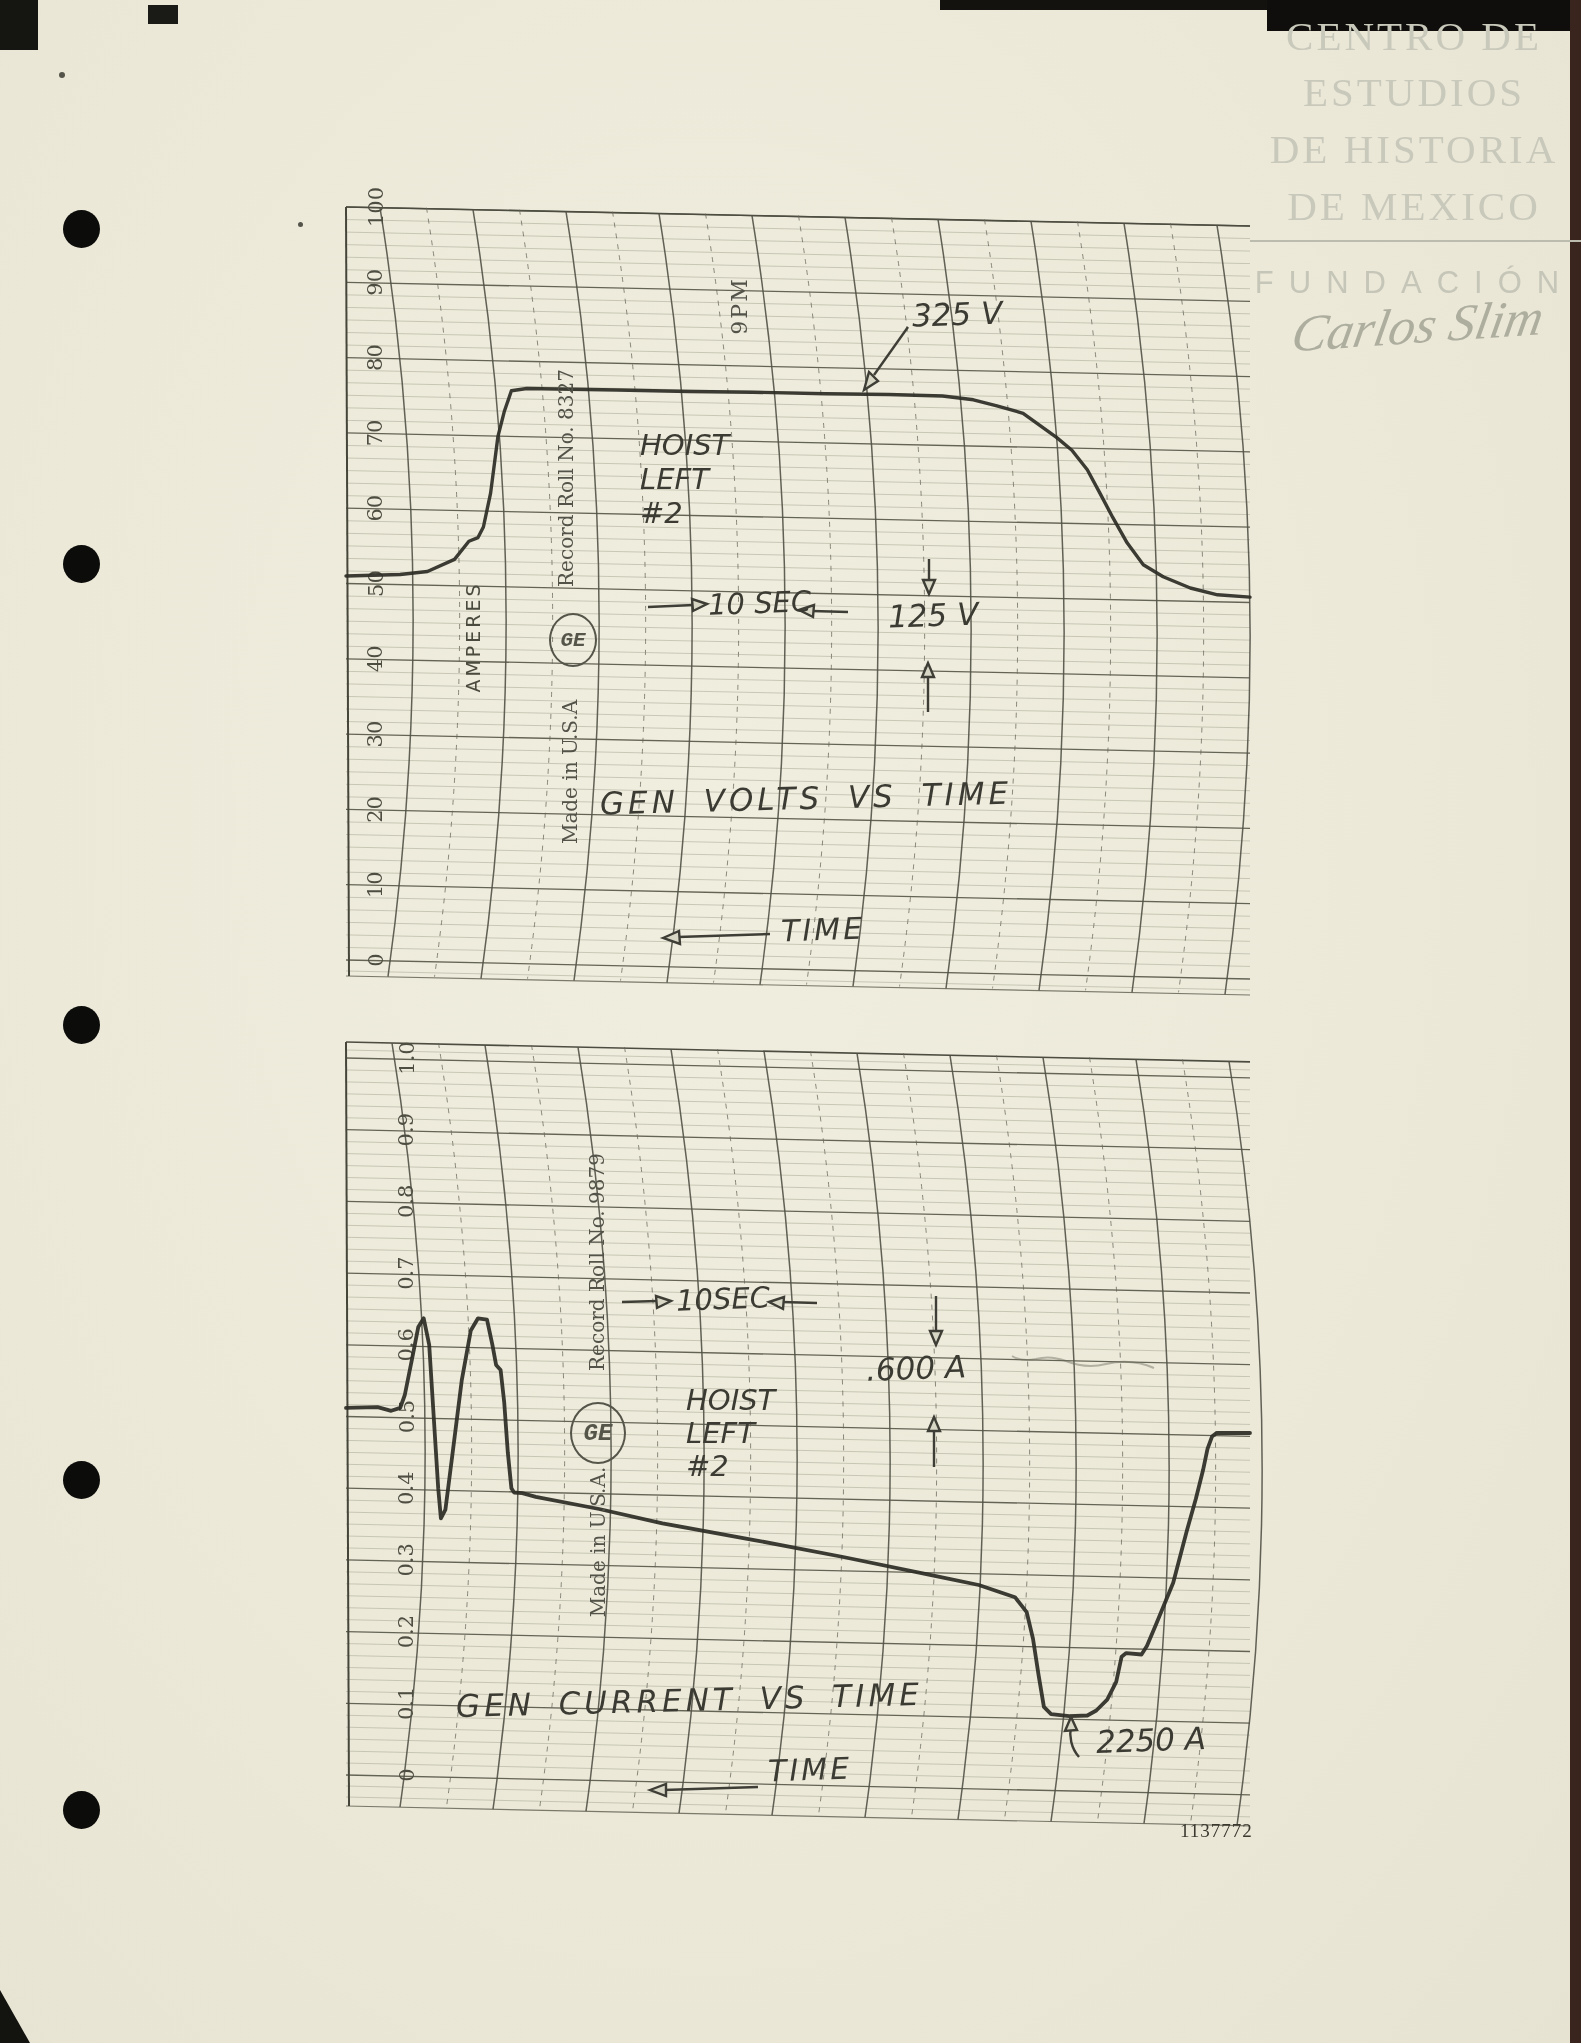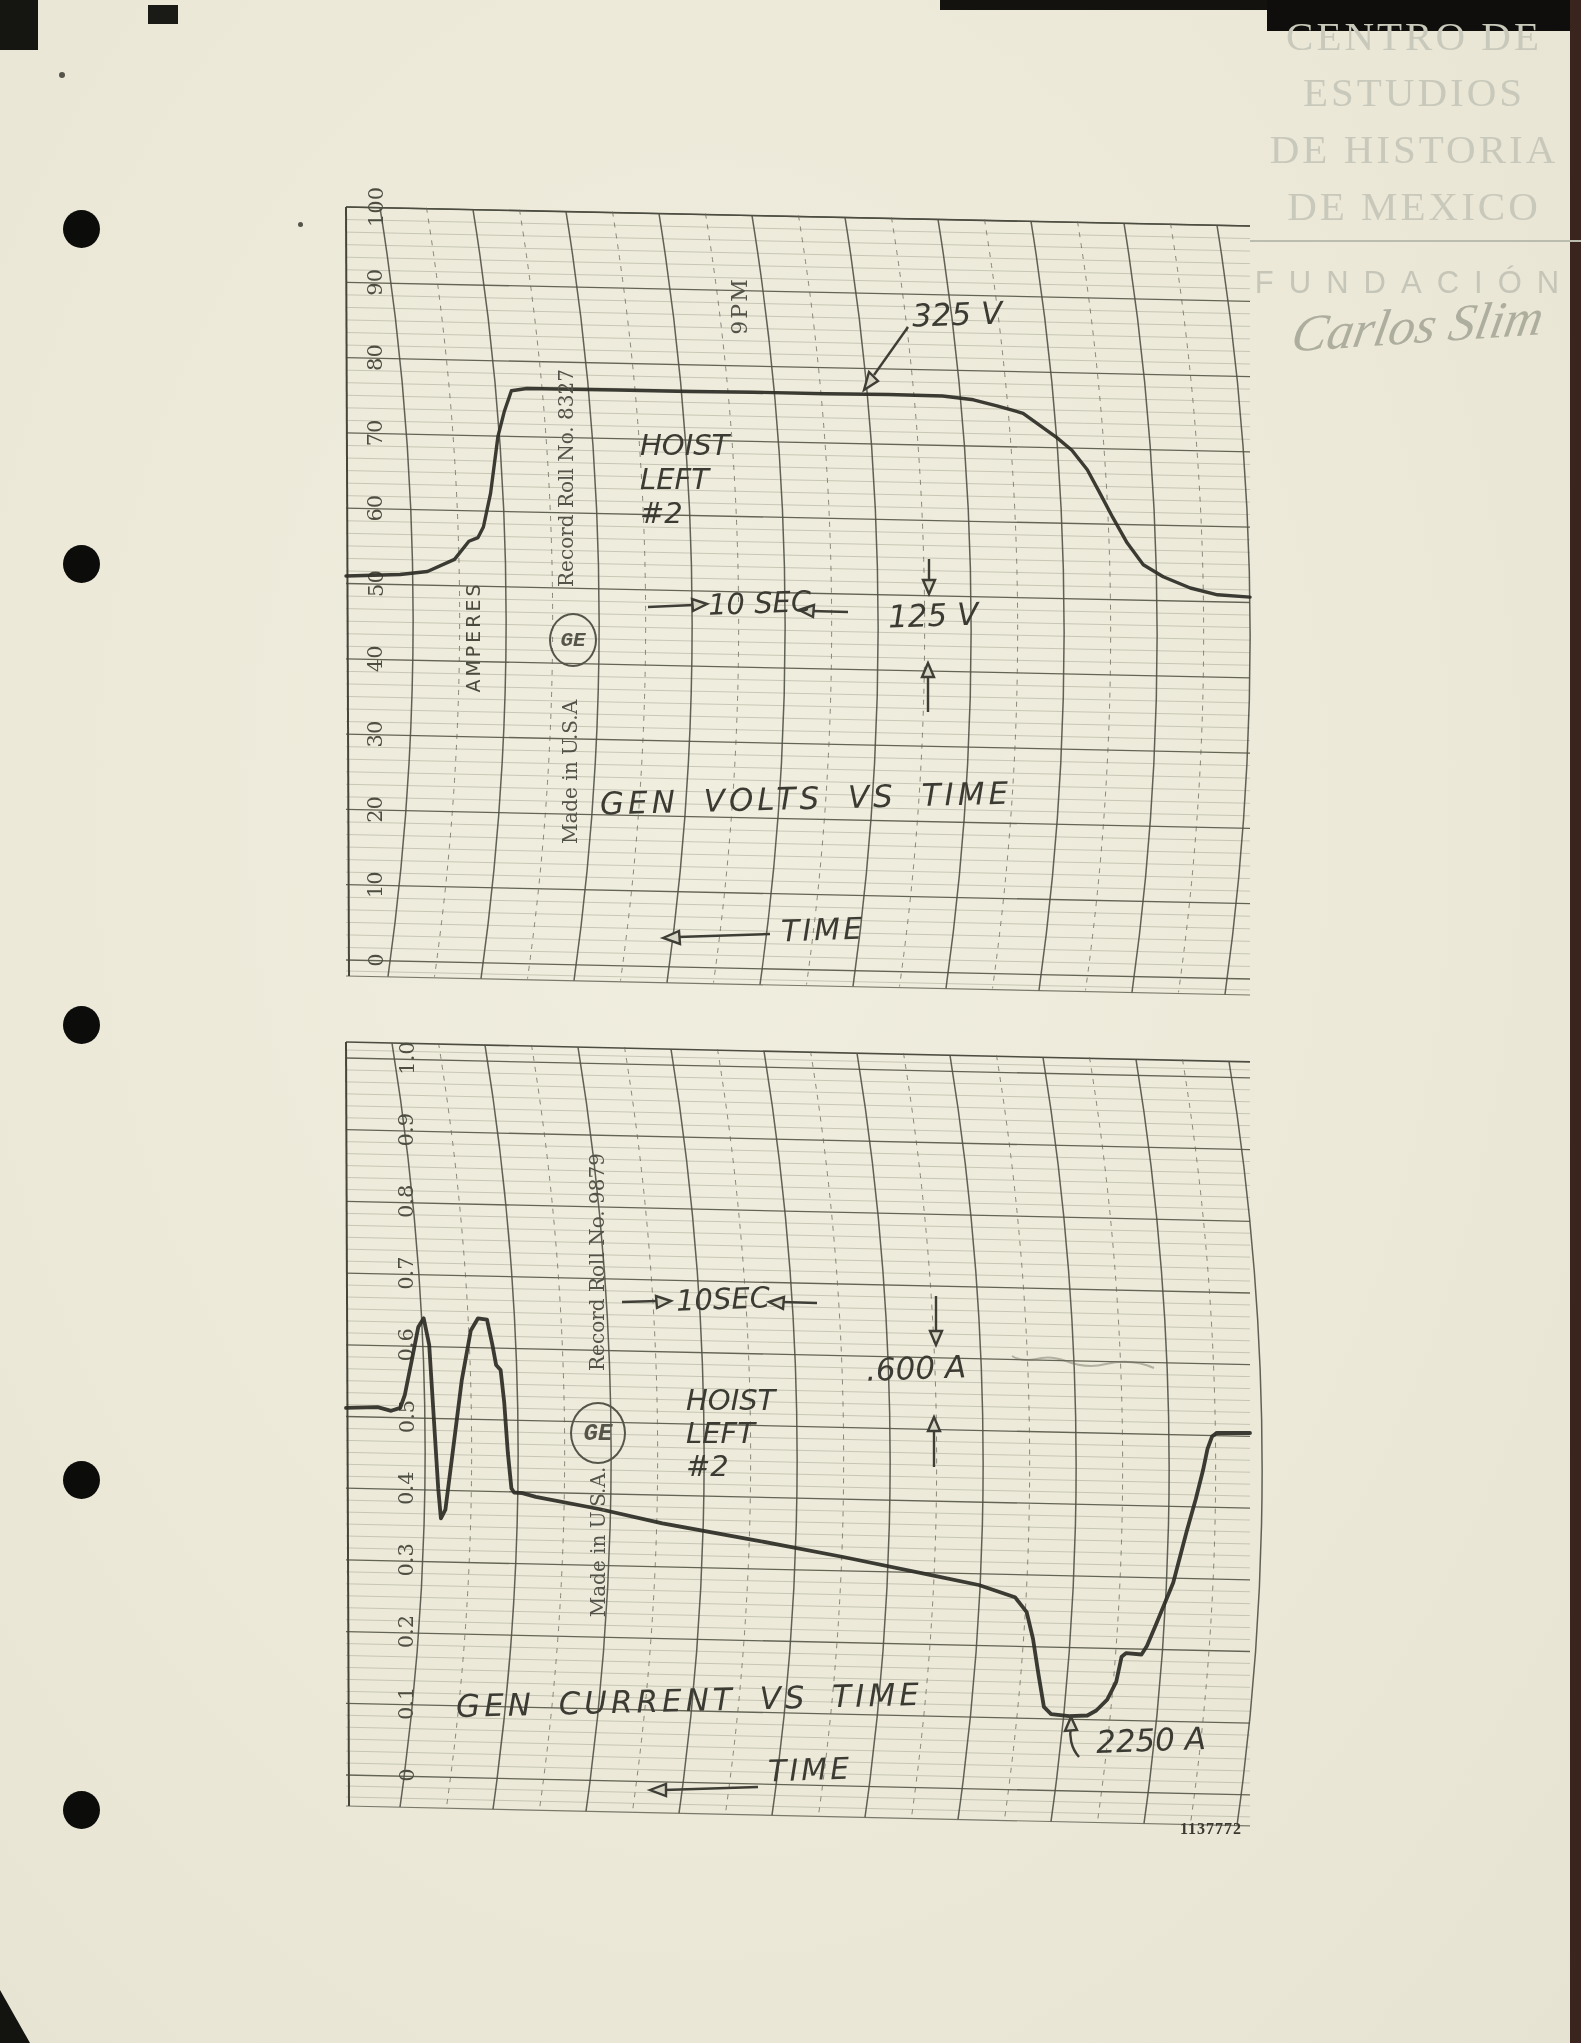--- a/index.html
+++ b/index.html
@@ -33,21 +33,21 @@
   .printed{font-family:"DejaVu Serif", serif; color:#53534a;}
   .amperes{font-family:"DejaVu Sans", sans-serif; color:#4a4a3e; font-size:19px; letter-spacing:3px;}
   .ge-logo{border:2.5px solid #55554a;border-radius:50%;color:#55554a;
       display:flex;align-items:center;justify-content:center;
       font-family:Liberation Mono, monospace;font-style:italic;font-weight:bold;}
   
   .hand{position:absolute;font-family:"DejaVu Sans",sans-serif;font-style:italic;
         color:#3b3b33;white-space:nowrap;}
   .caption{font-family:"Liberation Serif",serif;font-weight:bold;color:#33312a;
         font-size:18px;letter-spacing:0.6px;word-spacing:6px;white-space:nowrap;}
-  .printnum{font-family:"Liberation Serif",serif;font-weight:bold;color:#3a382f;font-size:16px;letter-spacing:1px;}
+  .printnum{font-family:"Liberation Serif",serif;font-weight:normal;color:#3a382f;font-size:19px;letter-spacing:1px;}
   svg text{user-select:none;}
 </style>
 </head>
 <body>
 
 <div class="page">
 
   <div class="abs corner-tl"></div>
   <div class="abs corner-tl2"></div>
   <div class="abs band-top-right"></div>

